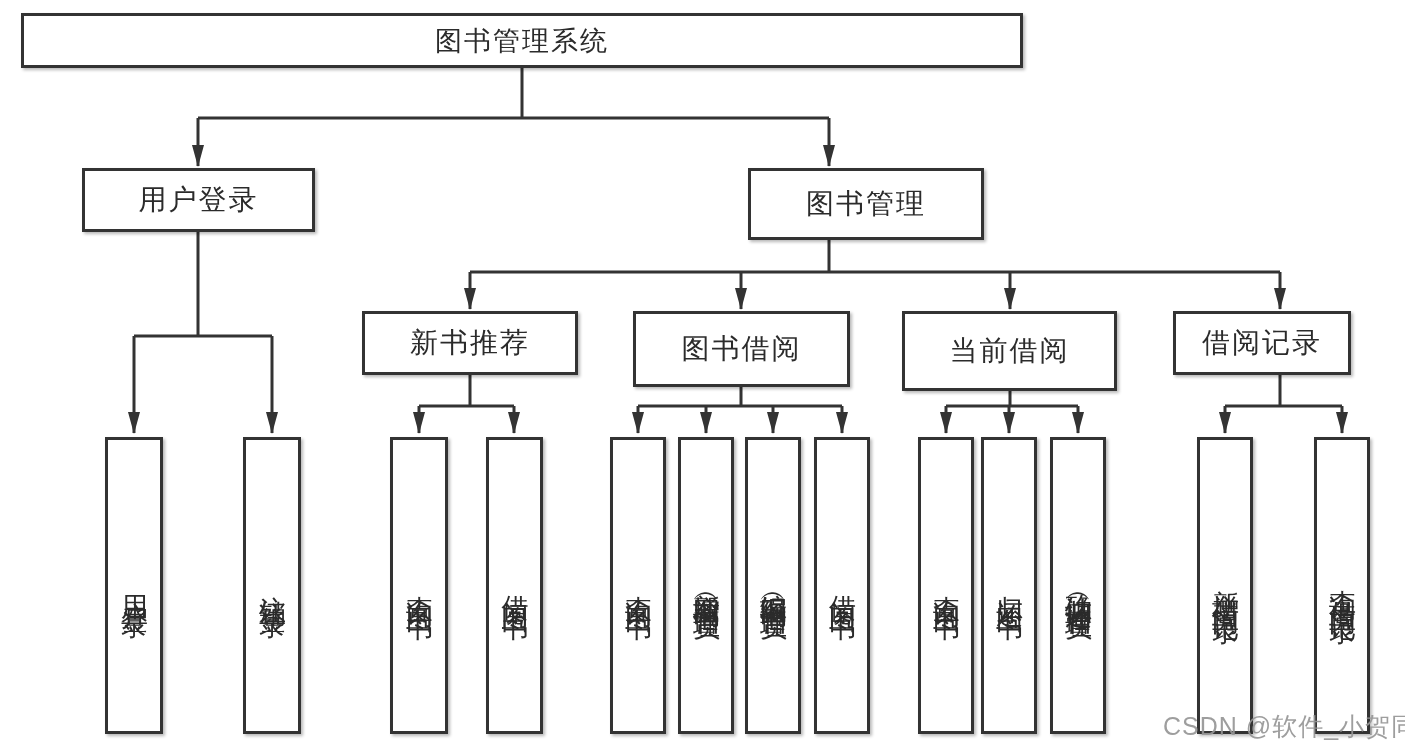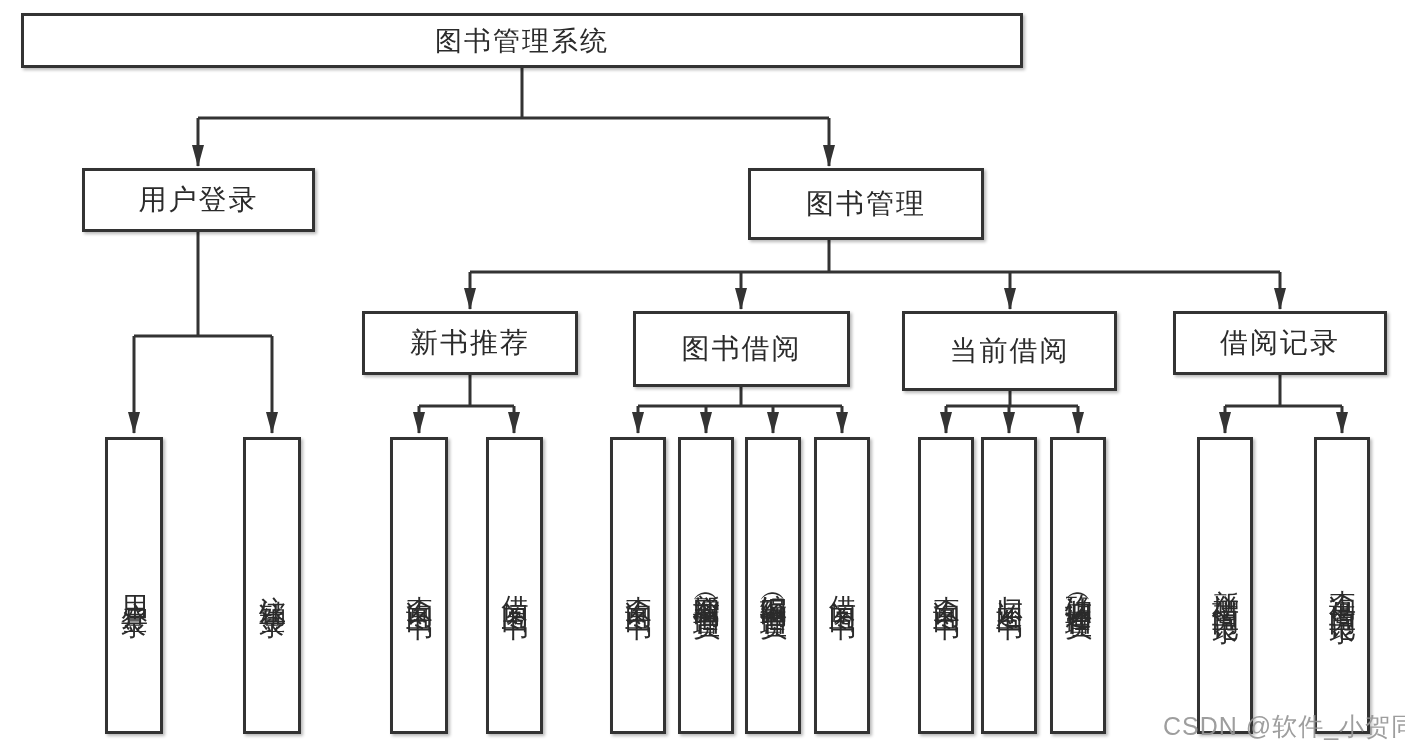--- a/index.html
+++ b/index.html
@@ -78,21 +78,21 @@
   </svg>
 
   <div class="node h lvl1" style="left:21px; top:13px; width:1002px; height:55px;">图书管理系统</div>
 
   <div class="node h" style="left:82px; top:168px; width:233px; height:64px;">用户登录</div>
   <div class="node h" style="left:748px; top:168px; width:236px; height:72px;">图书管理</div>
 
   <div class="node h" style="left:362px; top:311px; width:216px; height:64px;">新书推荐</div>
   <div class="node h" style="left:633px; top:311px; width:217px; height:76px;">图书借阅</div>
   <div class="node h" style="left:902px; top:311px; width:215px; height:80px;">当前借阅</div>
-  <div class="node h" style="left:1173px; top:311px; width:214px; height:64px;">借阅记录</div>
+  <div class="node h" style="left:1173px; top:311px; width:178px; height:64px;">借阅记录</div>
 
   <div class="node v" style="left:105px; top:437px; width:58px; height:297px;">用户登录</div>
   <div class="node v" style="left:243px; top:437px; width:58px; height:297px;">注销登录</div>
 
   <div class="node v" style="left:390px; top:437px; width:58px; height:297px;">查询图书</div>
   <div class="node v" style="left:486px; top:437px; width:57px; height:297px;">借阅图书</div>
 
   <div class="node v" style="left:610px; top:437px; width:56px; height:297px;">查询图书</div>
   <div class="node v long" style="left:678px; top:437px; width:56px; height:297px;">新增图书（管理员）</div>
   <div class="node v long" style="left:745px; top:437px; width:56px; height:297px;">编辑图书（管理员）</div>

